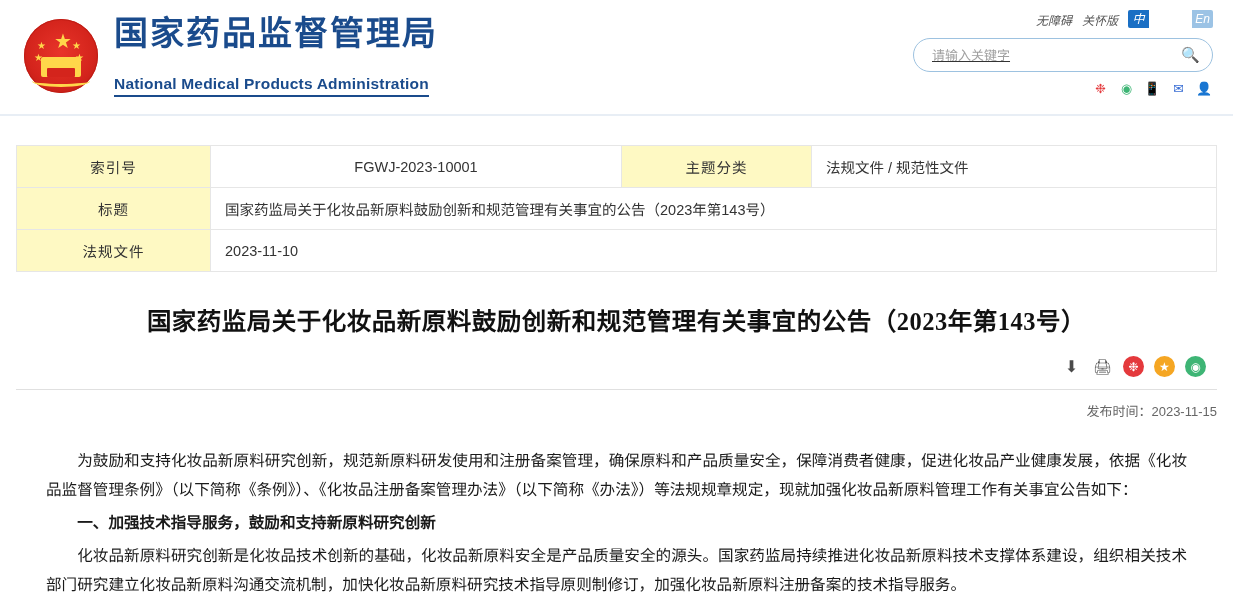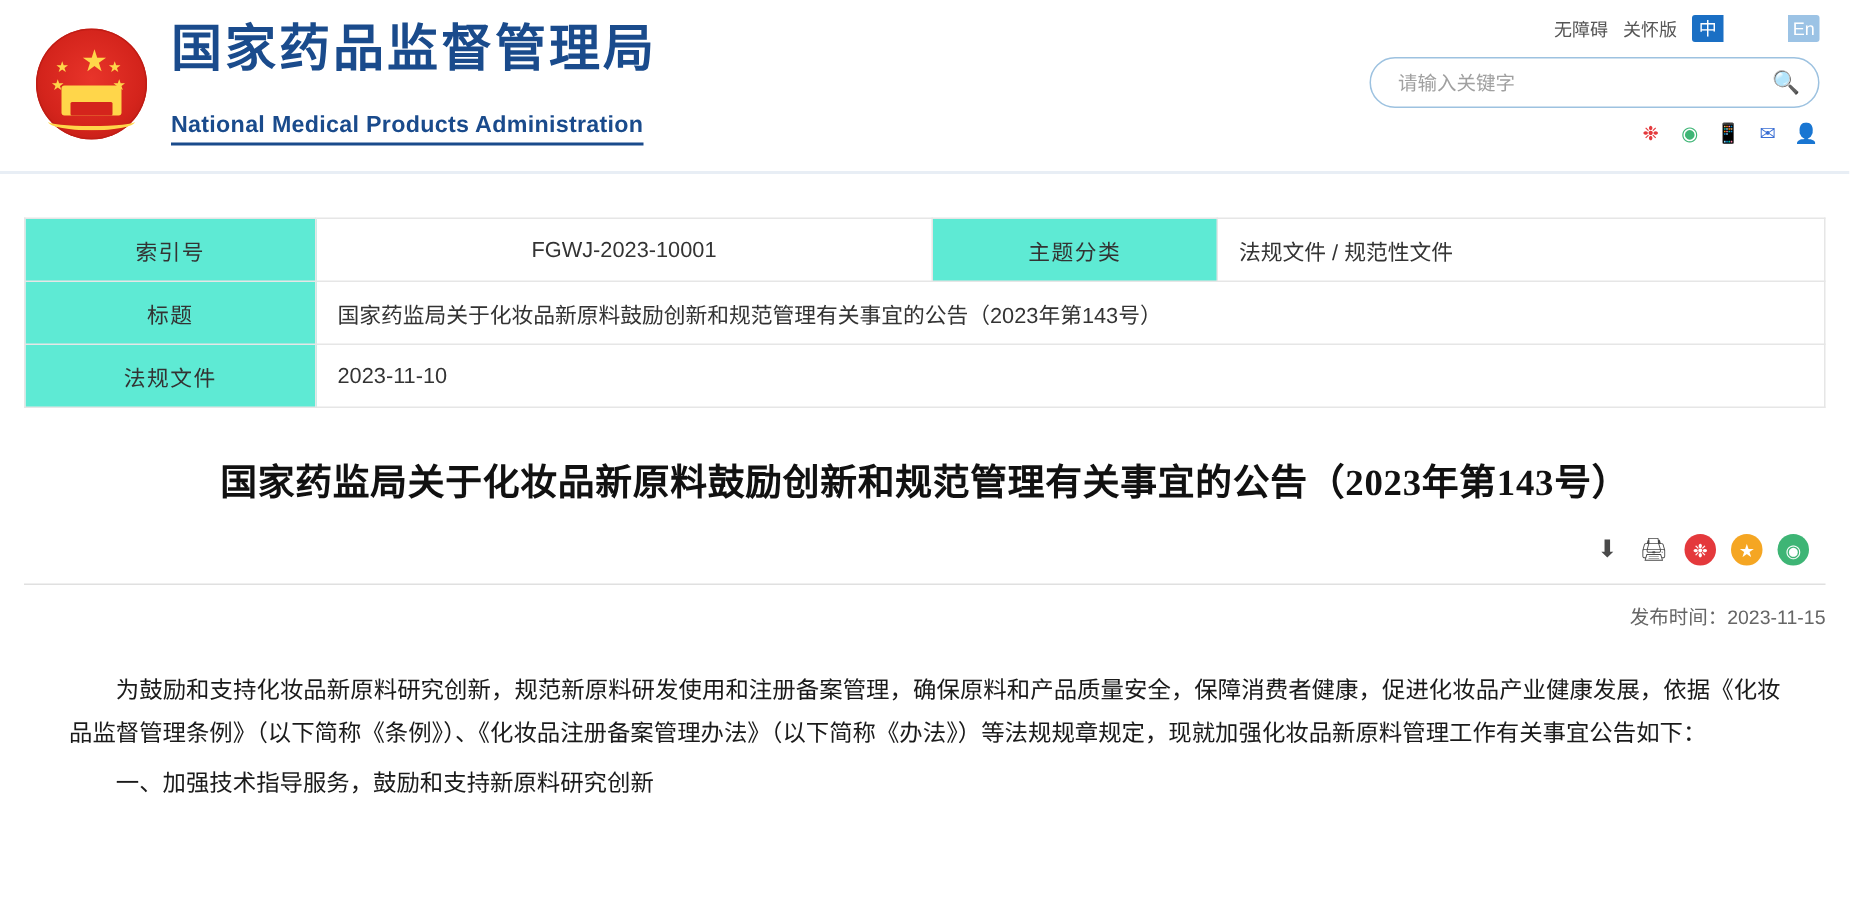--- a/index.html
+++ b/index.html
@@ -84,24 +84,25 @@
     margin-top: 22px;
     border-bottom: 2px solid #1a4b8c;
     display: inline-block;
     padding-bottom: 2px;
   }
 
   .top-links {
     position: absolute;
     right: 20px; top: 10px;
     display: flex;
-    align-items: flex-start;
+    align-items: center;
     gap: 10px;
     font-size: 12px;
     color: #555;
+    font-style: italic;
   }
   .top-links a { color: #555; text-decoration: none; }
   .lang-toggle { display: flex; }
   .lang-toggle span {
     display: inline-block;
     width: 21px; height: 18px;
     line-height: 18px;
     text-align: center;
     font-size: 12px;
     color: #fff;
@@ -121,20 +122,21 @@
     padding: 0 12px 0 16px;
   }
   .search-box input {
     flex: 1;
     border: 0;
     outline: none;
     font-size: 13px;
     color: #333;
     background: transparent;
     font-family: "Liberation Sans", sans-serif;
+    text-decoration: underline;
   }
   .search-box input::placeholder { color: #a0a0a0; }
   .search-ico { color: #8ab4d8; font-size: 15px; }
 
   .social-row {
     position: absolute;
     right: 20px; top: 80px;
     display: flex;
     align-items: center;
     gap: 9px;
@@ -162,21 +164,21 @@
     table-layout: fixed;
   }
   .info-table td {
     border: 1px solid #e6e6e6;
     height: 42px;
     font-size: 14.5px;
     color: #333;
     padding: 0 14px;
   }
   .info-table td.lbl {
-    background: #5eead4;
+    background: #fef9c3;
     text-align: center;
     color: #333;
     letter-spacing: 1px;
   }
   .c-lbl1 { width: 194px; }
   .c-val1 { width: 411px; text-align: center; }
   .c-lbl2 { width: 190px; }
 
   
   .doc-title {
@@ -231,21 +233,21 @@
   
   .article {
     margin: 26px 46px 0 46px;
     font-family: "Liberation Serif", "DejaVu Serif", serif;
     font-size: 15.6px;
     color: #1a1a1a;
     line-height: 29px;
     text-align: justify;
   }
   .article p { margin: 0 0 4px 0; text-indent: 2em; }
-  .article p.heading { font-weight: normal; }
+  .article p.heading { font-weight: bold; }
 </style>
 </head>
 <body>
 
 <div class="header">
 
   <div class="logo-wrap">
     <div class="emblem">
       <span class="star s1">★</span>
       <span class="star s2">★</span>
@@ -313,13 +315,14 @@
   <span class="tool-ico rnd t-wechat">◉</span>
 </div>
 
 <div class="divider"></div>
 
 <div class="pubtime">发布时间：2023-11-15</div>
 
 <div class="article">
   <p>为鼓励和支持化妆品新原料研究创新，规范新原料研发使用和注册备案管理，确保原料和产品质量安全，保障消费者健康，促进化妆品产业健康发展，依据《化妆品监督管理条例》（以下简称《条例》）、《化妆品注册备案管理办法》（以下简称《办法》）等法规规章规定，现就加强化妆品新原料管理工作有关事宜公告如下：</p>
   <p class="heading">一、加强技术指导服务，鼓励和支持新原料研究创新</p>
+  <p>化妆品新原料研究创新是化妆品技术创新的基础，化妆品新原料安全是产品质量安全的源头。国家药监局持续推进化妆品新原料技术支撑体系建设，组织相关技术部门研究建立化妆品新原料沟通交流机制，加快化妆品新原料研究技术指导原则制修订，加强化妆品新原料注册备案的技术指导服务。</p>
 </div>
 
 </body></html>

